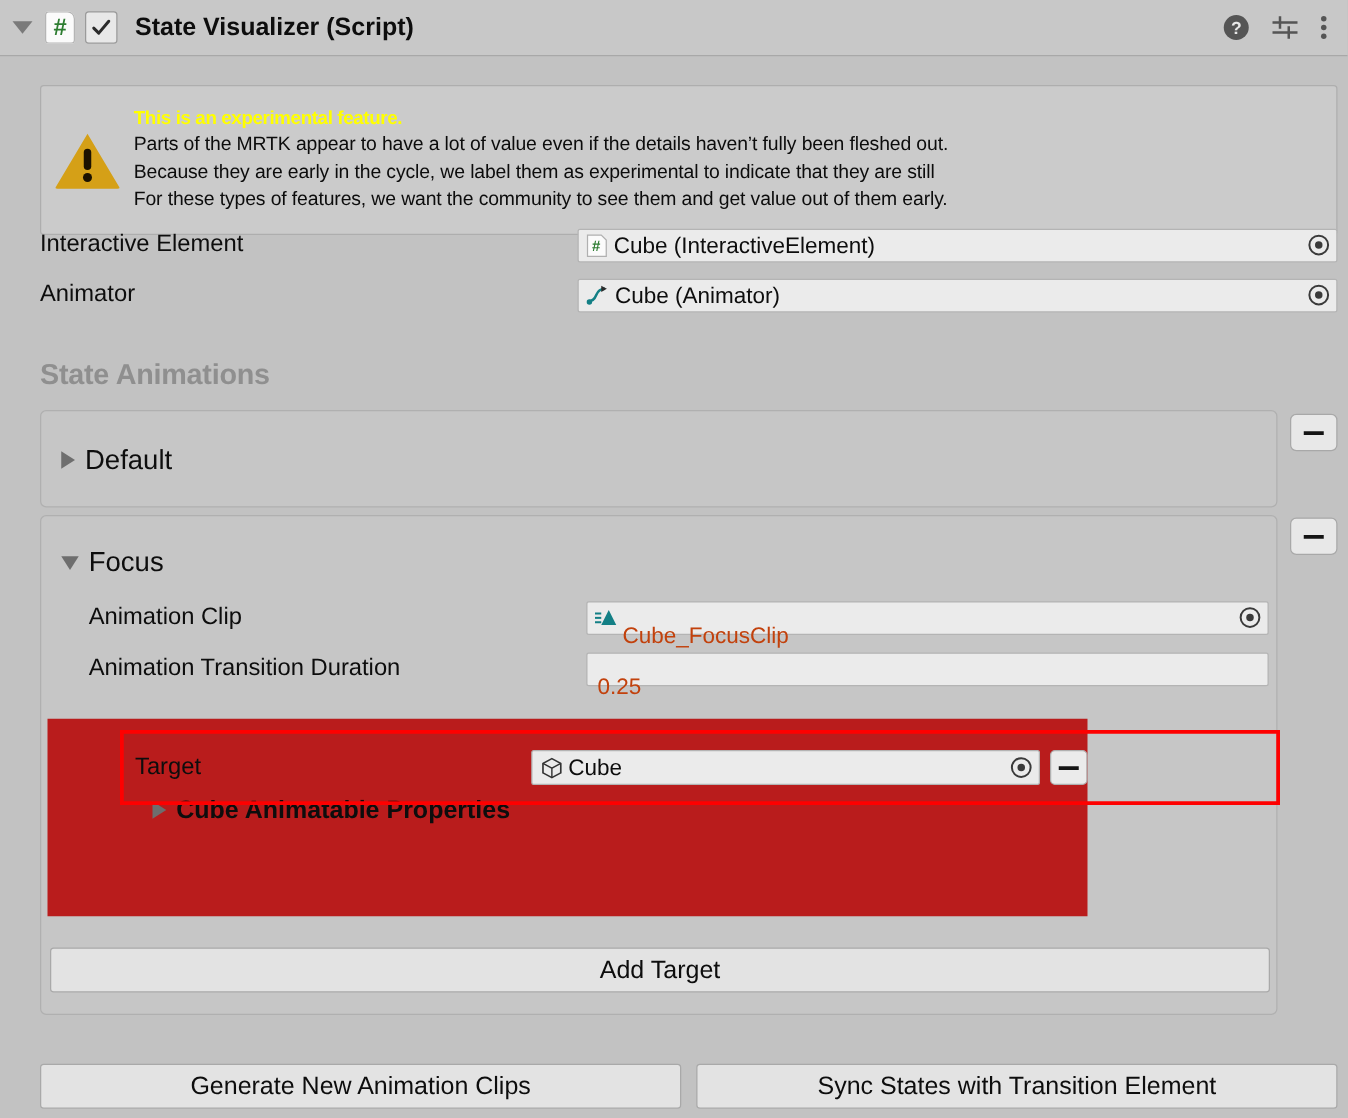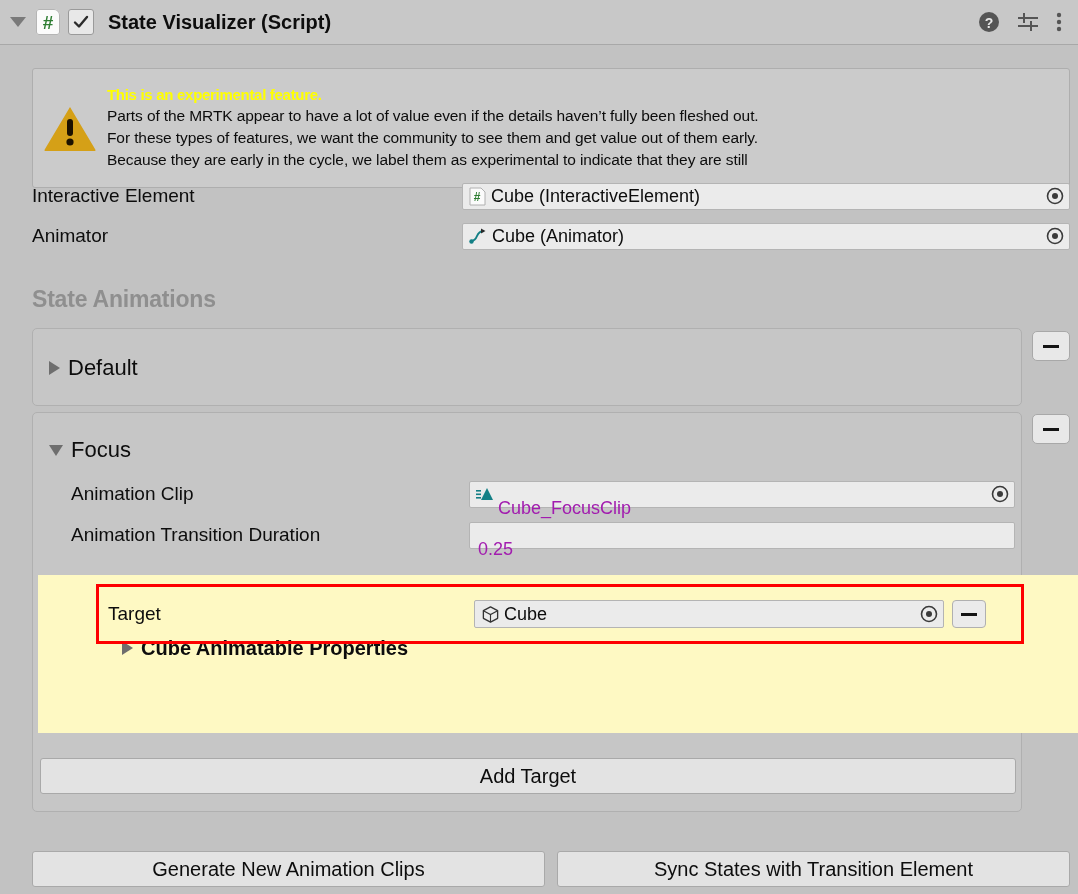--- a/index.html
+++ b/index.html
@@ -232,33 +232,33 @@
     border: 1px solid #b4b4b4;
     border-radius: 2px;
     display: flex;
     align-items: center;
     box-sizing: border-box;
     padding-left: 6px;
     position: relative;
   }
   .prop-field .ftext {
     font-size: 18px;
-    color: #a21caf;
+    color: #c2410c;
     margin-left: 4px;
     white-space: nowrap;
     margin-top: 28px;
   }
   .prop-field.plain .ftext { margin-left: 2px; }
 
   
   .target-panel {
     position: absolute;
     left: 38px;
-    width: 1040px;
-    background: #fef9c3;
+    width: 832px;
+    background: #b91c1c;
     box-sizing: border-box;
   }
   .target-row {
     display: flex;
     align-items: center;
     height: 34px;
     padding-left: 70px;
   }
   .target-label {
     width: 366px;
@@ -384,22 +384,22 @@
     <div class="warn-icon">
       <svg width="54" height="48" viewBox="0 0 54 48">
         <path d="M27 3 L52 45 Q53.5 47 51 47 L3 47 Q0.5 47 2 45 Z" fill="#d5a017"></path>
         <rect x="24" y="15" width="6" height="17" rx="3" fill="#1c1200"></rect>
         <circle cx="27" cy="38" r="3.6" fill="#1c1200"></circle>
       </svg>
     </div>
     <div class="warn-text">
       <div class="warn-title">This is an experimental feature.</div>
       <div class="warn-line">Parts of the MRTK appear to have a lot of value even if the details haven’t fully been fleshed out.</div>
+      <div class="warn-line">Because they are early in the cycle, we label them as experimental to indicate that they are still</div>
       <div class="warn-line">For these types of features, we want the community to see them and get value out of them early.</div>
-      <div class="warn-line">Because they are early in the cycle, we label them as experimental to indicate that they are still</div>
     </div>
   </div>
 
   <div class="obj-row" style="top:182px;">
     <div class="obj-label">Interactive Element</div>
     <div class="obj-field">
       <span>
         <svg width="17" height="19" viewBox="0 0 17 19" style="display:block">
           <path d="M1 1 H12 L16 5 V18 H1 Z" fill="#fbfbfb" stroke="#b0b0b0" stroke-width="1"></path>
           <text x="8" y="14" font-family="Liberation Sans, sans-serif" font-size="12" font-weight="bold" fill="#2e7d32" text-anchor="middle">#</text>

